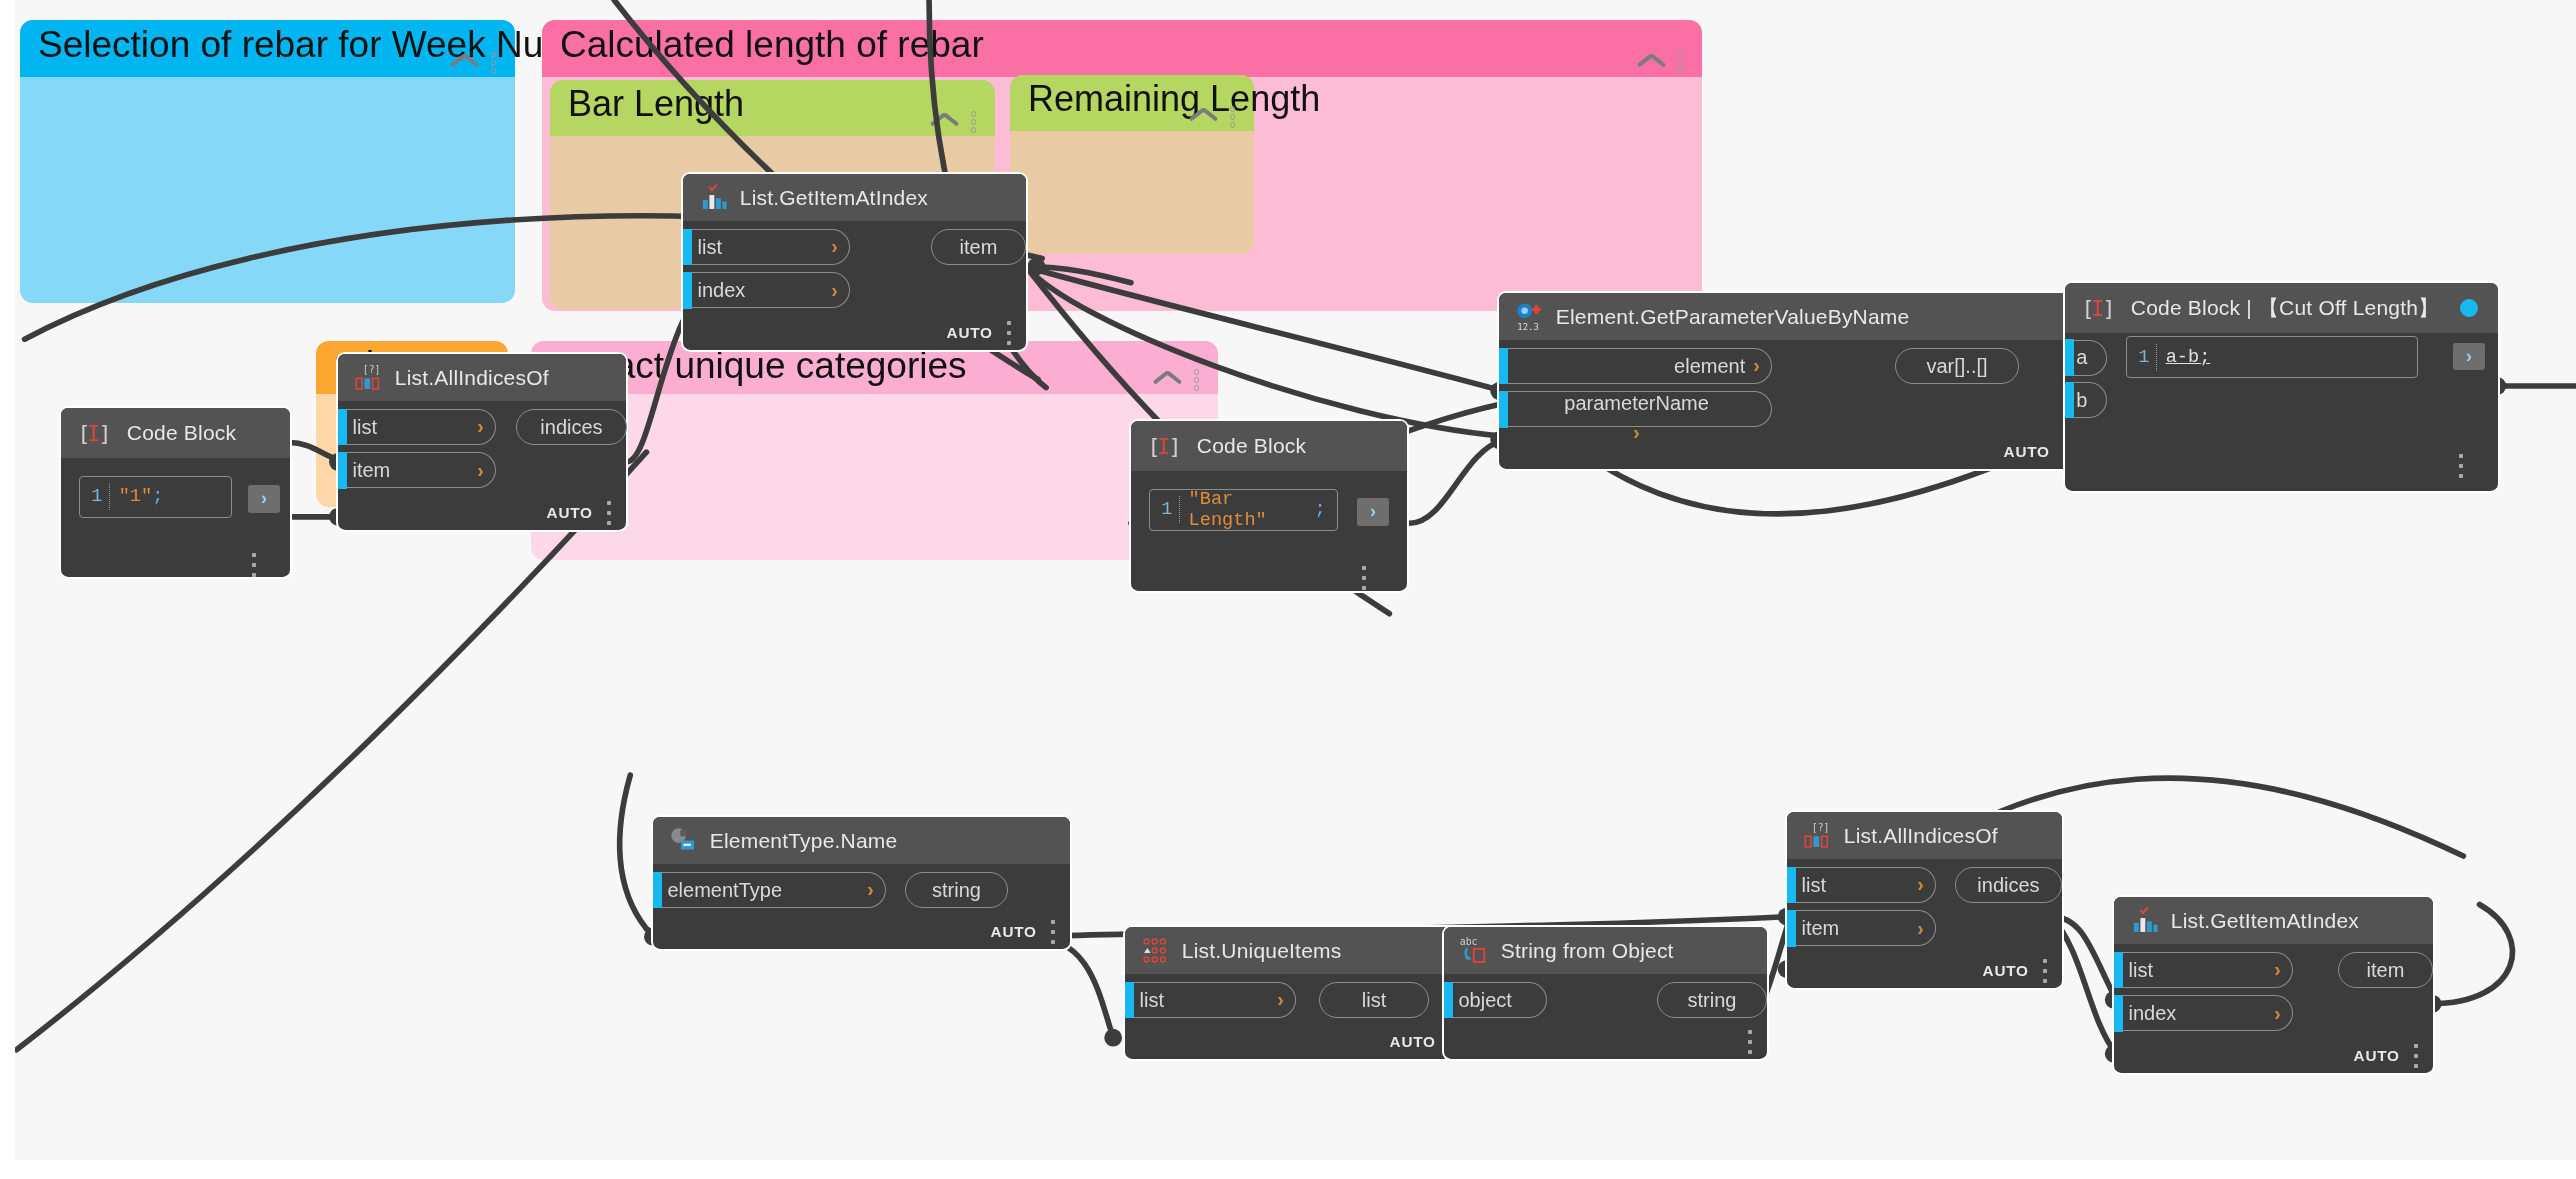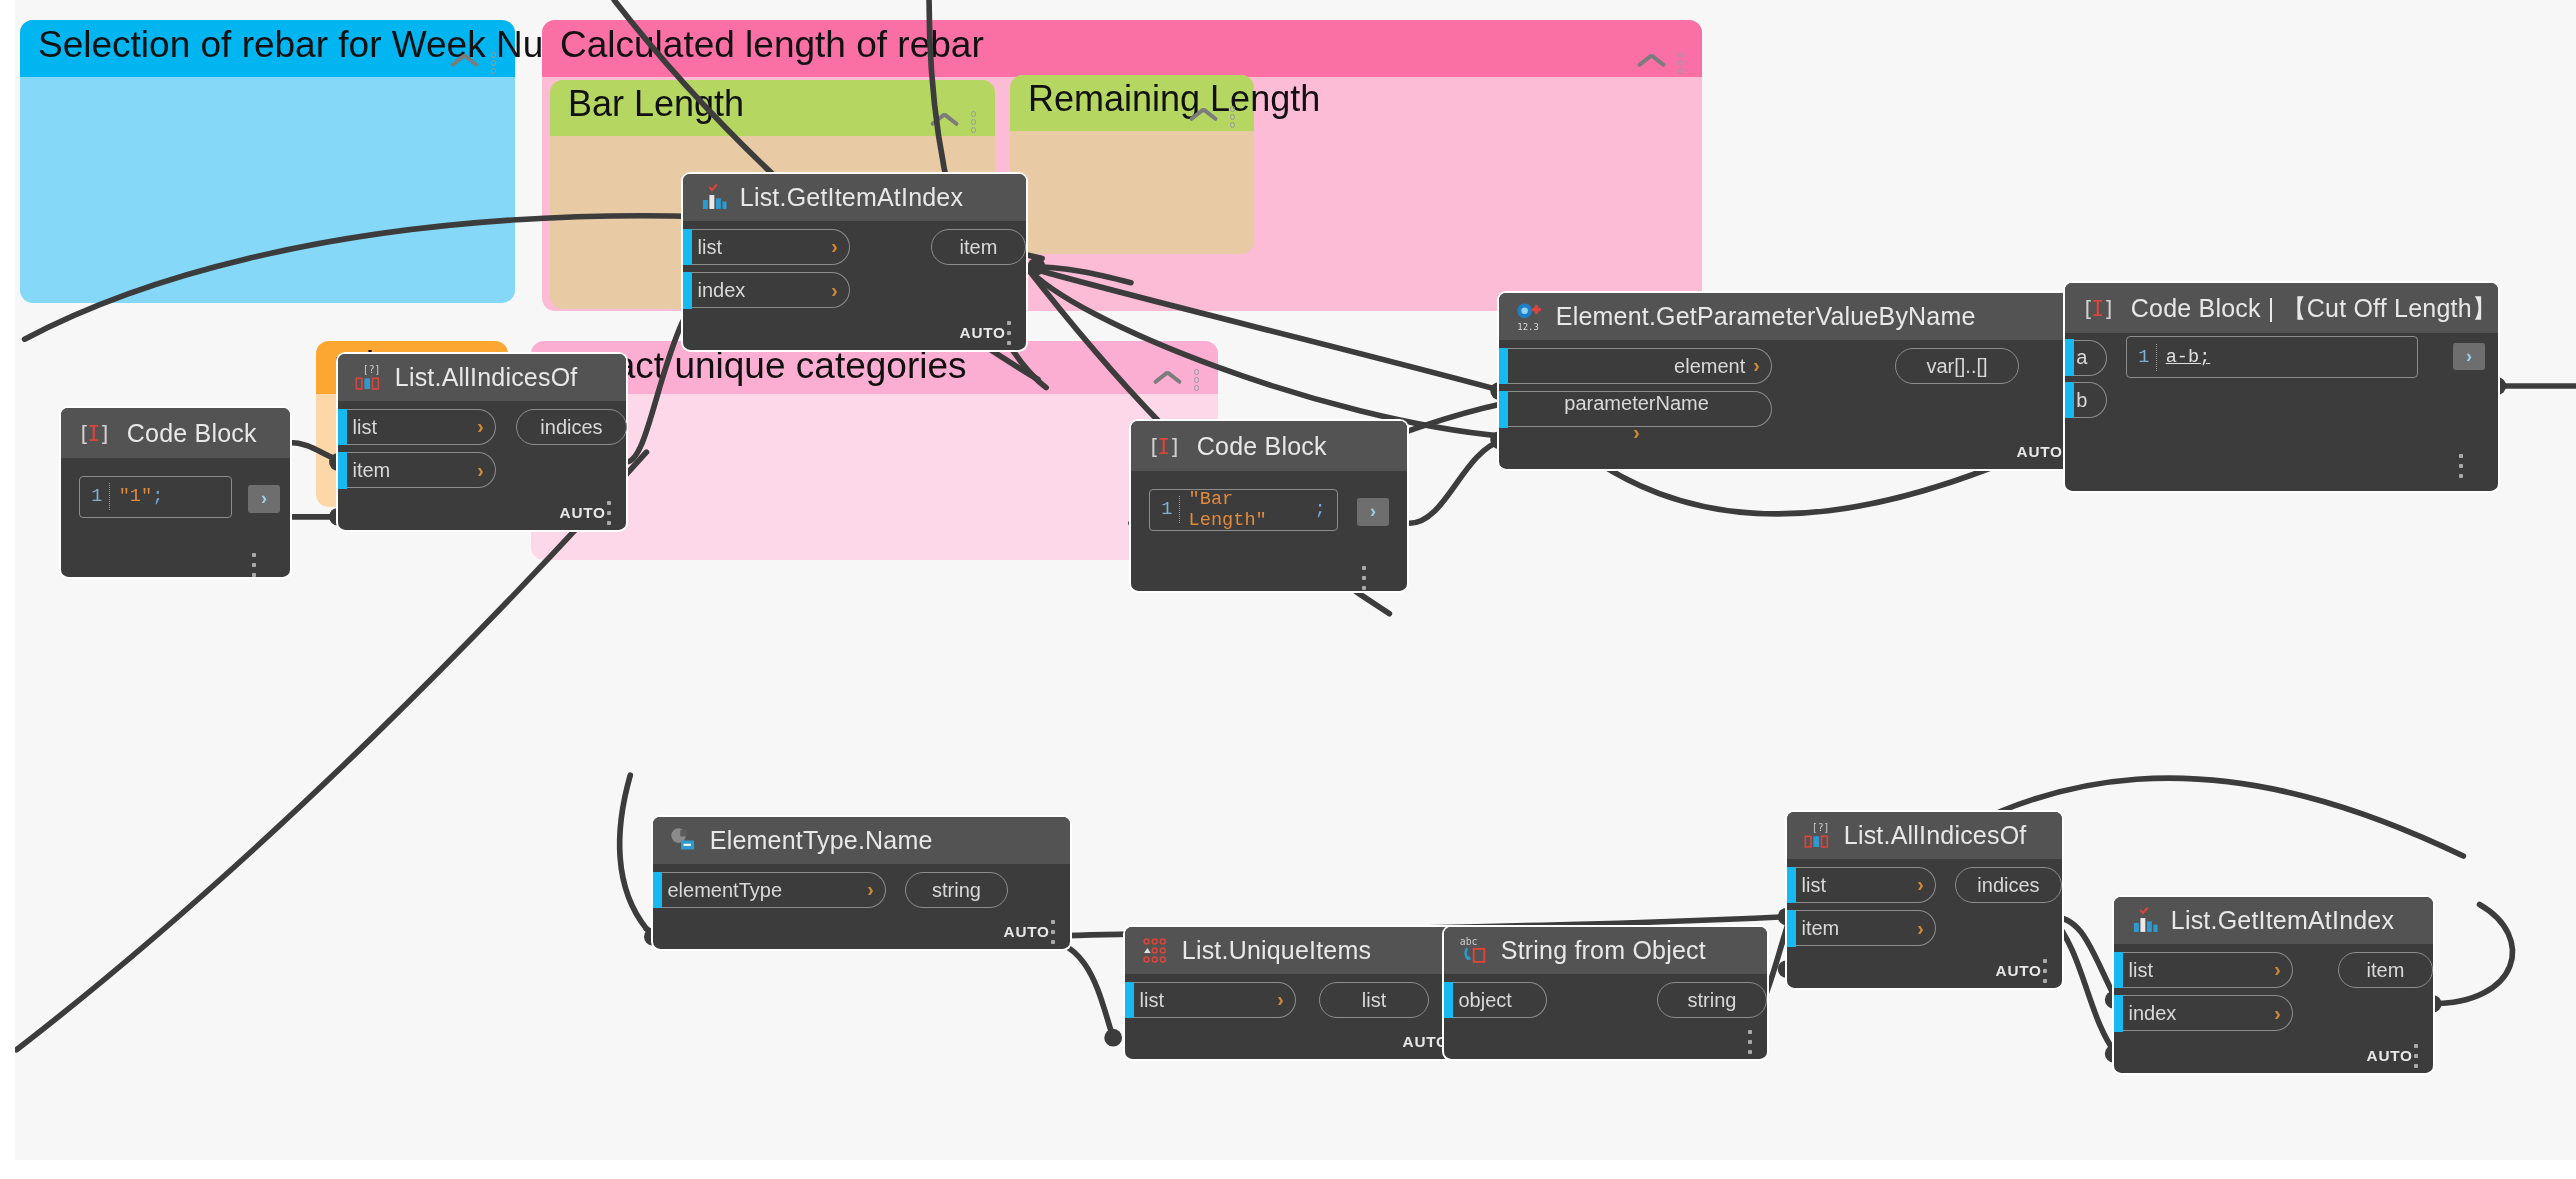--- a/index.html
+++ b/index.html
@@ -45,25 +45,25 @@
   
   .node{
     position:absolute;background:#3c3c3c;border-radius:7.3px;
     box-shadow:0 0 0 2px #ffffff;z-index:20;
     font-family:"Liberation Sans",sans-serif;
   }
   .node .nhead{
     background:#535353;border-radius:6.5px 6.5px 0 0;height:47px;
     display:flex;align-items:center;padding:0 14.5px;box-sizing:border-box;gap:11.3px;
   }
-  .node .ntitle{color:#e8e8e8;font-size:25px;white-space:nowrap;letter-spacing:0.2px;}
+  .node .ntitle{color:#e8e8e8;font-size:21px;white-space:nowrap;letter-spacing:0.2px;}
   .node .nbody{position:relative;padding:8px 0 0 0;}
   .node .nfoot{
     height:34px;display:flex;align-items:center;justify-content:flex-end;
-    padding:0 14.5px 0 0;box-sizing:border-box;
+    padding:0 14.5px 0 0;box-sizing:border-box;gap:13px;
   }
   .auto{color:#e8e8e8;font-size:15.3px;font-weight:bold;letter-spacing:0.8px;}
   .ndots{width:5.7px;height:24px;display:flex;flex-direction:column;justify-content:space-between;align-items:center;}
   .ndots i{display:block;width:4px;height:4px;background:#a9a9a9;border-radius:0.8px;}
 
   .prow{position:relative;height:36px;margin-bottom:7.3px;}
   .pin{
     position:absolute;left:0;top:0;height:36px;
     border-radius:0 18px 18px 0;border:1.3px solid #8d8d8d;border-left:none;
     box-sizing:border-box;display:flex;align-items:center;

